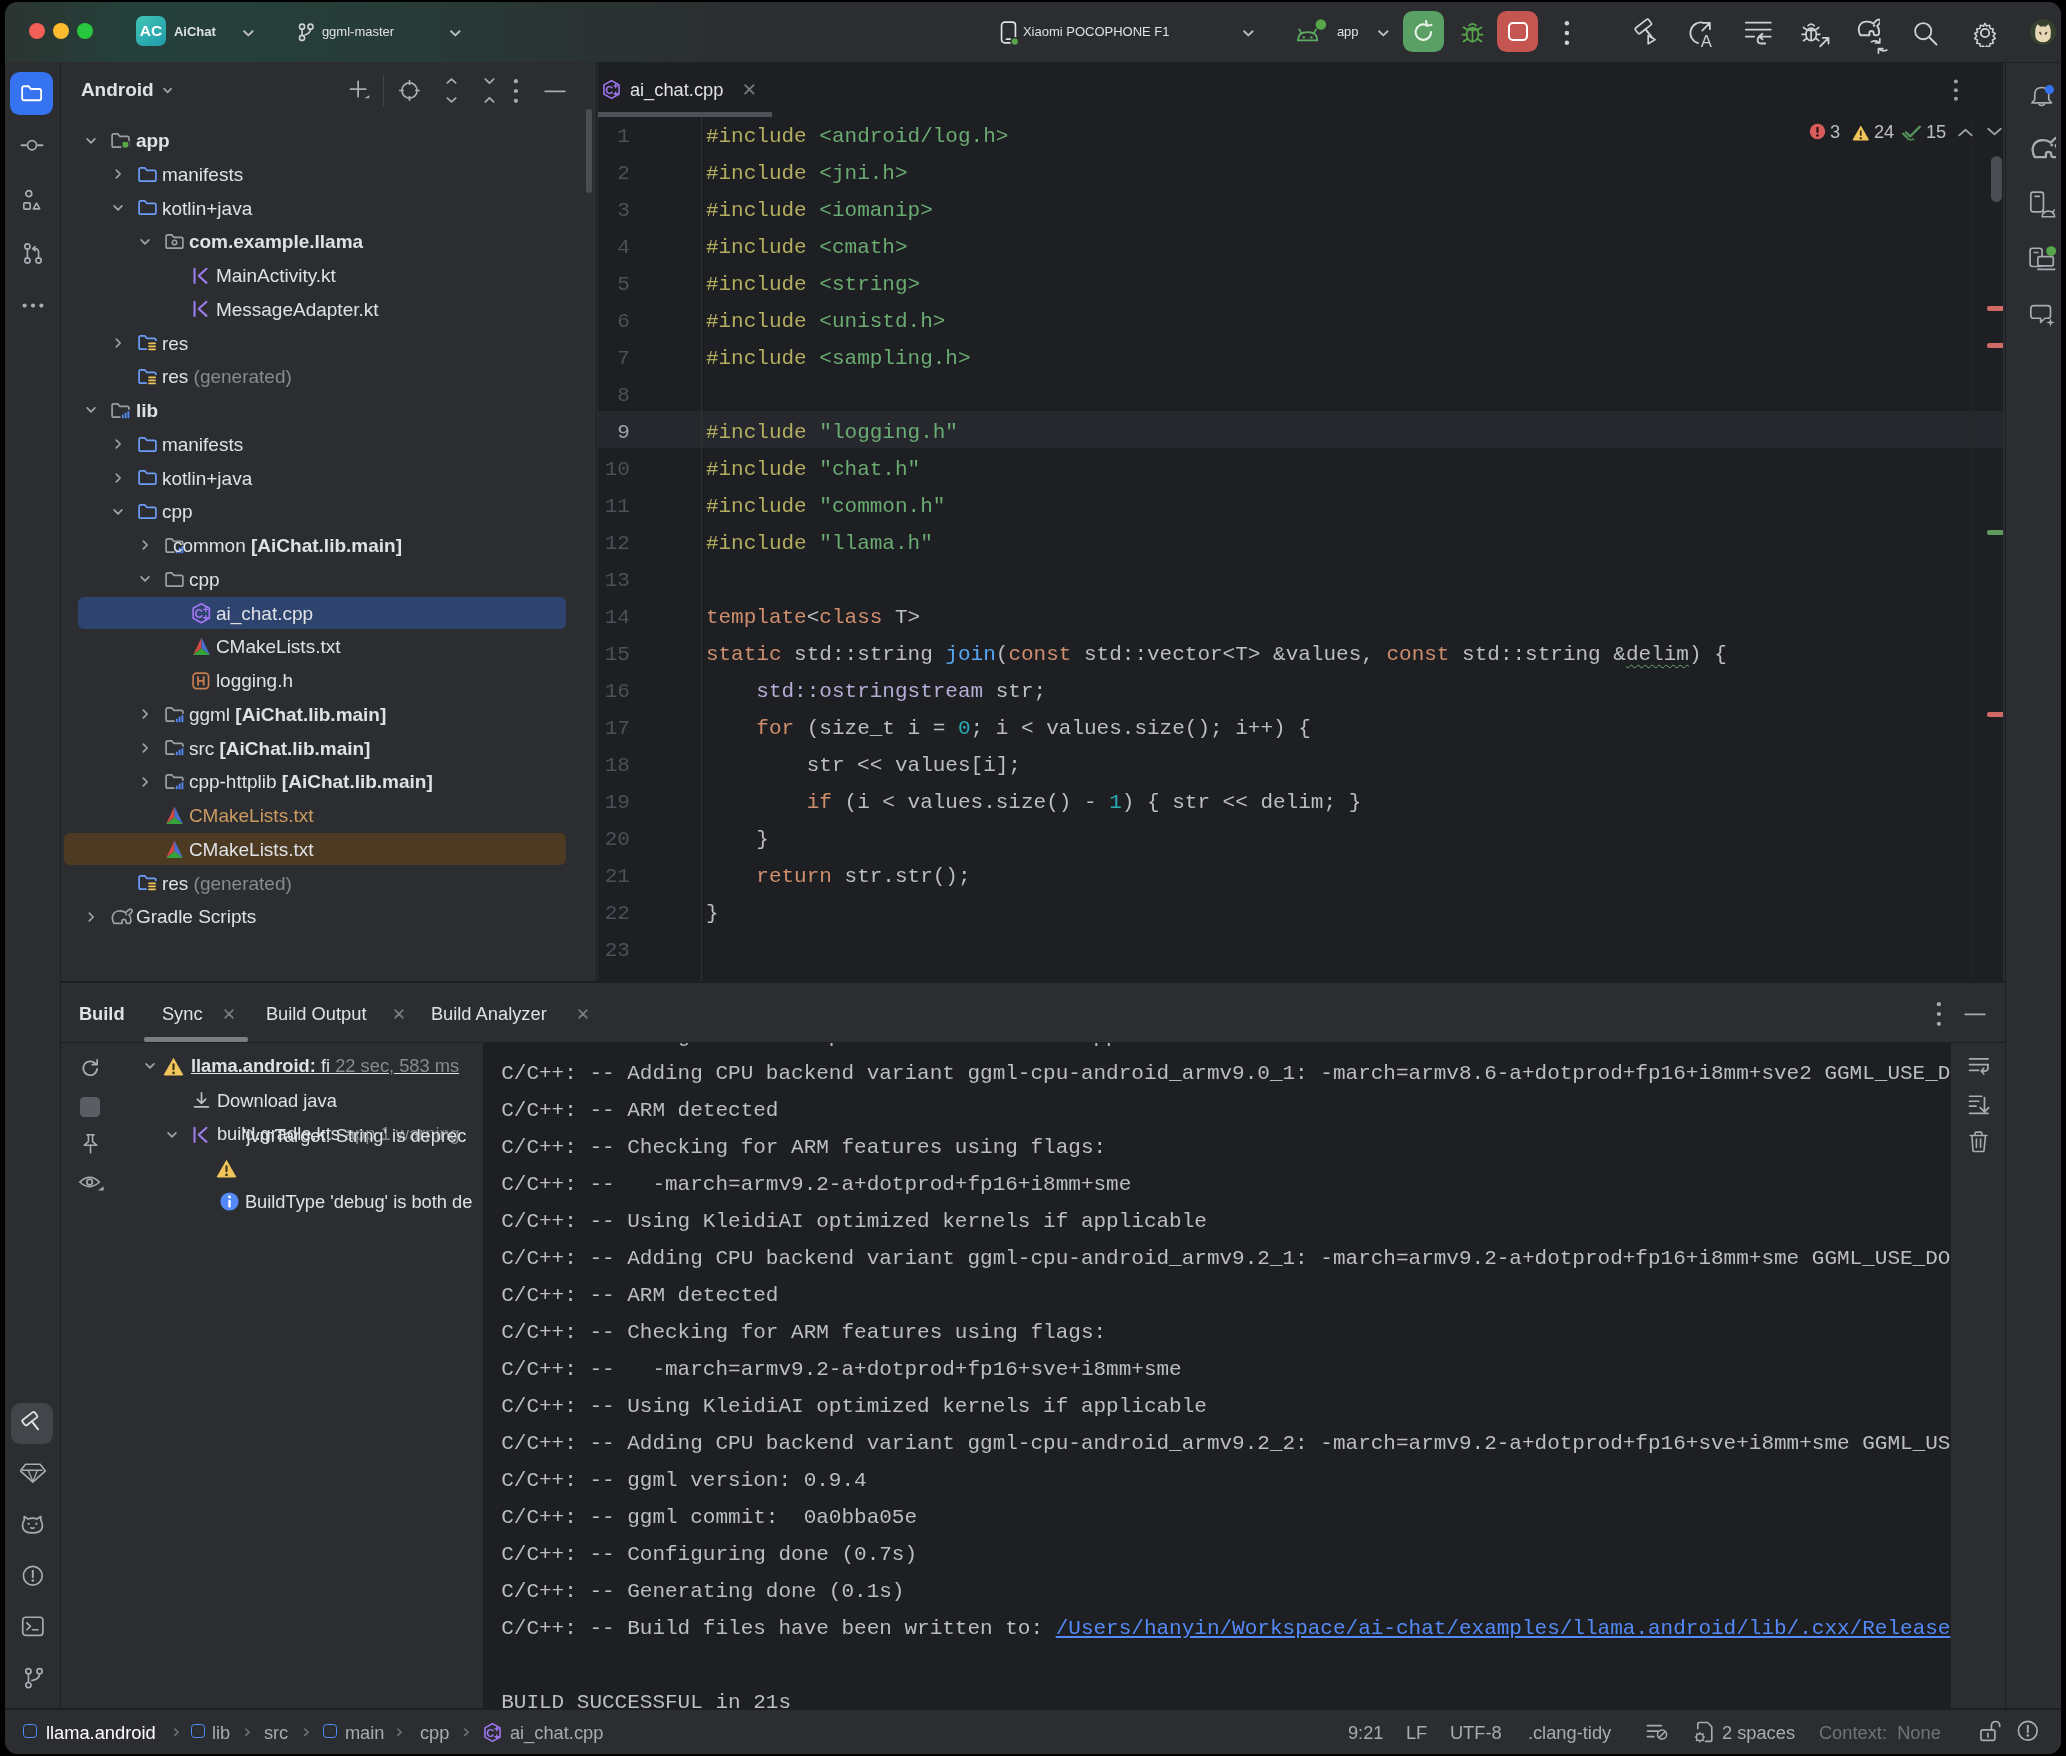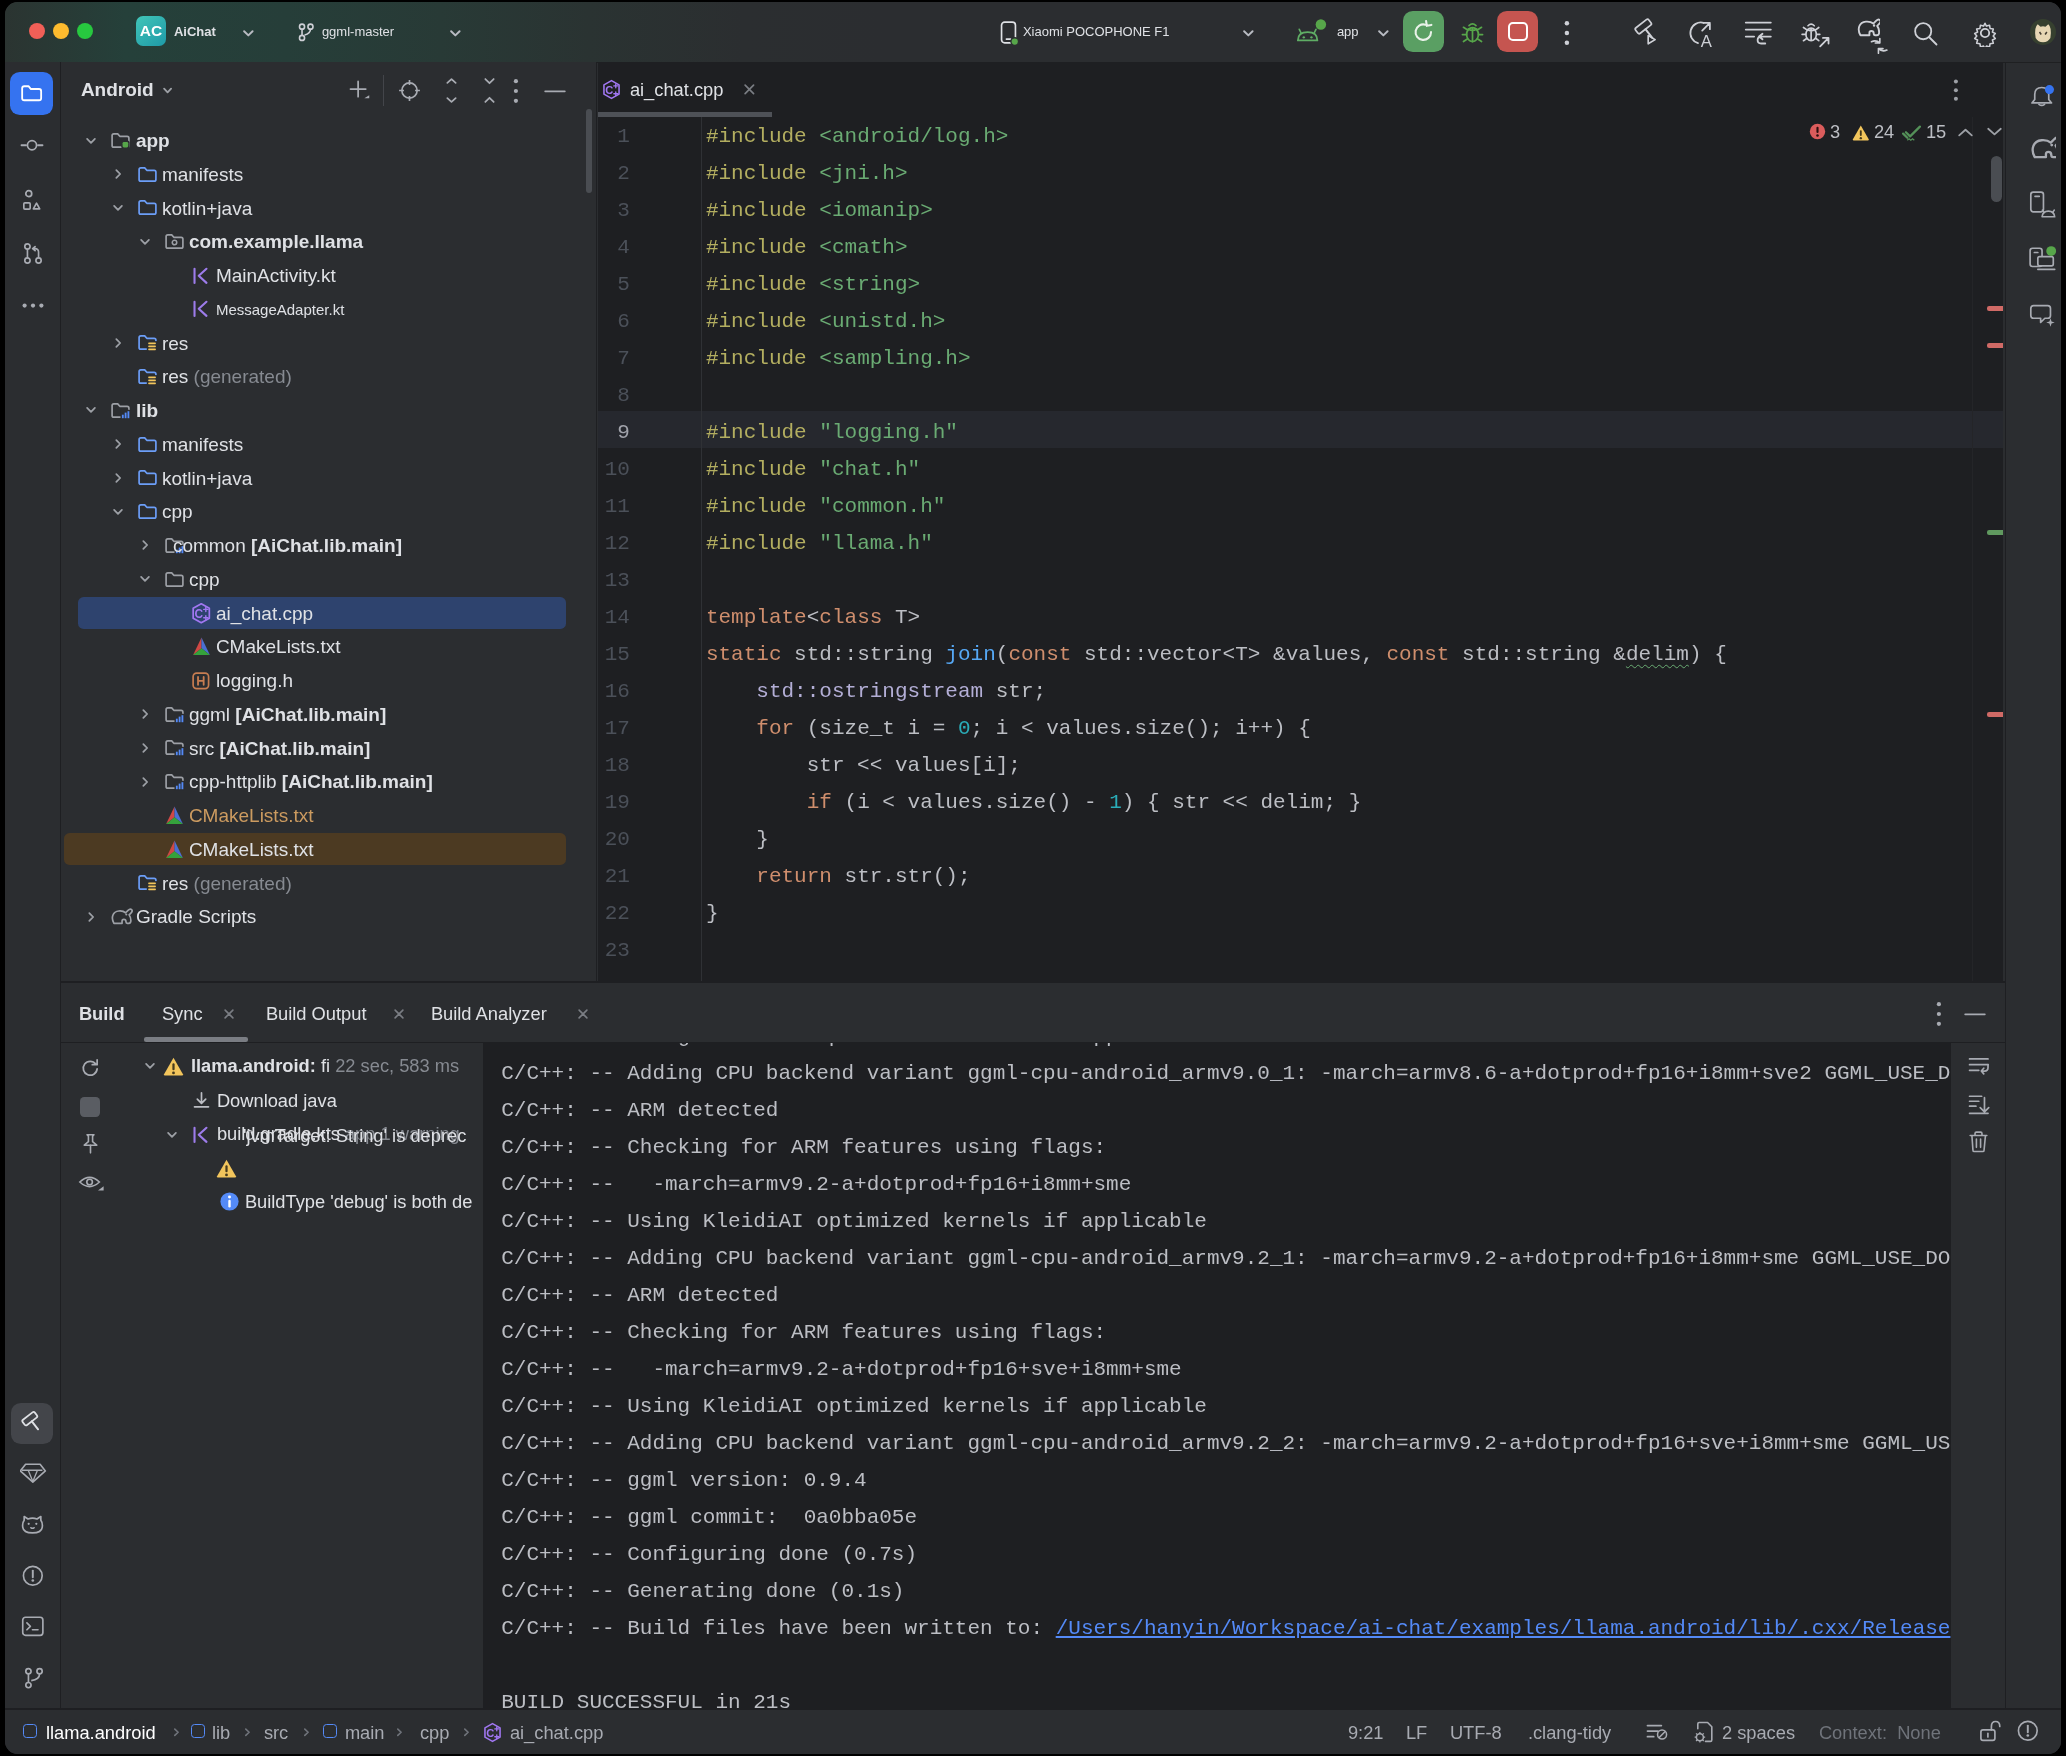--- a/index.html
+++ b/index.html
@@ -238,21 +238,21 @@
 <div class="row" style="left:184px;top:228px;font-size:19px;line-height:23px;font-weight:bold;"><span style="color:#dfe1e5">com.example.llama</span></div>
 <svg class="abs" style="left:186px;top:264px" width="19.7" height="19.7" viewBox="0 0 28 28" fill="none">
       <path d="M5 4 L5 24" stroke="#9d7cea" stroke-width="3" stroke-linecap="round"></path>
       <path d="M22 4 L11 14 L22 24" stroke="#9d7cea" stroke-width="3" stroke-linecap="round" stroke-linejoin="round"></path>
     </svg>
 <div class="row" style="left:211px;top:262px;font-size:19px;line-height:23px;"><span style="color:#dfe1e5">MainActivity.kt</span></div>
 <svg class="abs" style="left:186px;top:297px" width="19.7" height="19.7" viewBox="0 0 28 28" fill="none">
       <path d="M5 4 L5 24" stroke="#9d7cea" stroke-width="3" stroke-linecap="round"></path>
       <path d="M22 4 L11 14 L22 24" stroke="#9d7cea" stroke-width="3" stroke-linecap="round" stroke-linejoin="round"></path>
     </svg>
-<div class="row" style="left:211px;top:296px;font-size:15px;line-height:23px;"><span style="color:#dfe1e5">MessageAdapter.kt</span></div>
+<div class="row" style="left:211px;top:296px;font-size:19px;line-height:23px;"><span style="color:#dfe1e5">MessageAdapter.kt</span></div>
 <svg class="abs" style="left:107px;top:335px" width="12" height="12" viewBox="0 0 17 17" fill="none">
       <path d="M6.12 3 L11.56 8.5 L6.12 14" stroke="#9da0a6" stroke-width="2.5" stroke-linecap="round" stroke-linejoin="round"></path>
     </svg>
 <svg class="abs" style="left:132px;top:330px" width="21" height="21" viewBox="0 0 30 30" fill="none">
       <path d="M3 8 Q3 5.5 5.5 5.5 L11 5.5 L14 9 L24.5 9 Q27 9 27 11.5 L27 22 Q27 24.5 24.5 24.5 L5.5 24.5 Q3 24.5 3 22 Z" stroke="#6c9ef8" stroke-width="2.4" fill="none" stroke-linejoin="round"></path>
       <rect x="14" y="13" width="15" height="15" fill="#2b2d30"></rect>
       <rect x="16" y="15" width="11" height="2.6" rx="1" fill="#f2c55c"></rect>
       <rect x="16" y="19.2" width="11" height="2.6" rx="1" fill="#f2c55c"></rect>
       <rect x="16" y="23.4" width="11" height="2.6" rx="1" fill="#f2c55c"></rect>
     </svg>
@@ -530,21 +530,21 @@
       <path d="M30 29 l8 0 l0 -6 Z" fill="#a8abb2"></path>
     </svg>
 <svg class="abs" style="left:139px;top:1058px" width="12" height="12" viewBox="0 0 17 17" fill="none">
       <path d="M3 5.61 L8.5 11.22 L14 5.61" stroke="#9da0a6" stroke-width="2.5" stroke-linecap="round" stroke-linejoin="round"></path>
     </svg>
 <svg class="abs" style="left:158px;top:1054px" width="21" height="21" viewBox="0 0 30 30" fill="none">
       <path d="M15 2.5 L28.5 26 Q29.3 28 27 28 L3 28 Q0.7 28 1.5 26 Z" fill="#f2c55c"></path>
       <rect x="13.4" y="10.5" width="3.2" height="10" rx="1.6" fill="#463a1c"></rect>
       <circle cx="15" cy="24.2" r="2" fill="#463a1c"></circle>
     </svg>
-<div class="row" style="left:186px;top:1053px;font-size:18.3px;"><span style="font-weight:bold">llama.android:</span> fi <span class="gray">22 sec, 583 ms</span></div>
+<div class="row" style="left:186px;top:1053px;font-size:18.3px;text-decoration:underline;"><span style="font-weight:bold">llama.android:</span> fi <span class="gray">22 sec, 583 ms</span></div>
 <svg class="abs" style="left:186px;top:1088px" width="21" height="21" viewBox="0 0 30 30" fill="none">
       <path d="M15 4 V18 M9 13 l6 6 l6 -6 M5 24 h20" stroke="#bcbec4" stroke-width="2.4" fill="none" stroke-linecap="round" stroke-linejoin="round"></path>
     </svg>
 <div class="row" style="left:212px;top:1088px;font-size:18.3px;">Download java</div>
 <svg class="abs" style="left:161px;top:1127px" width="12" height="12" viewBox="0 0 17 17" fill="none">
       <path d="M3 5.61 L8.5 11.22 L14 5.61" stroke="#9da0a6" stroke-width="2.5" stroke-linecap="round" stroke-linejoin="round"></path>
     </svg>
 <svg class="abs" style="left:186px;top:1123px" width="19.7" height="19.7" viewBox="0 0 28 28" fill="none">
       <path d="M5 4 L5 24" stroke="#9d7cea" stroke-width="3" stroke-linecap="round"></path>
       <path d="M22 4 L11 14 L22 24" stroke="#9d7cea" stroke-width="3" stroke-linecap="round" stroke-linejoin="round"></path>

